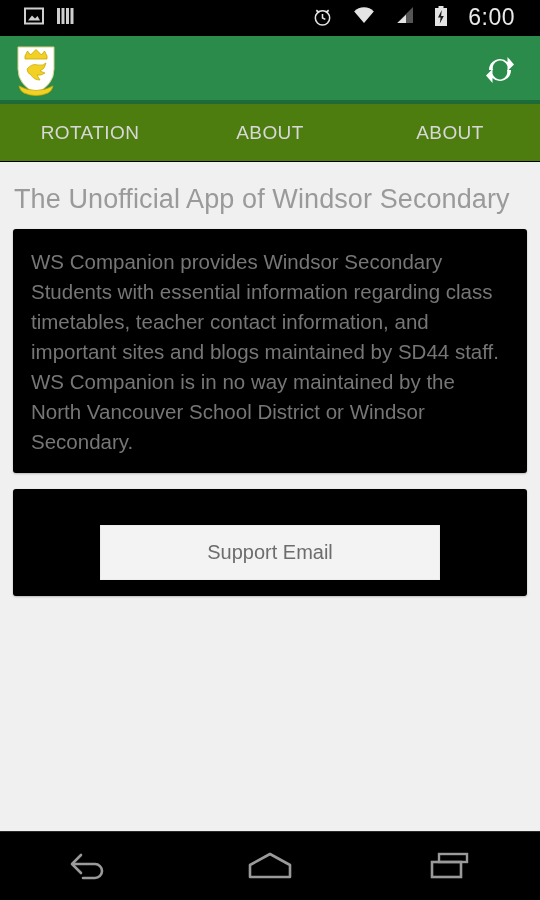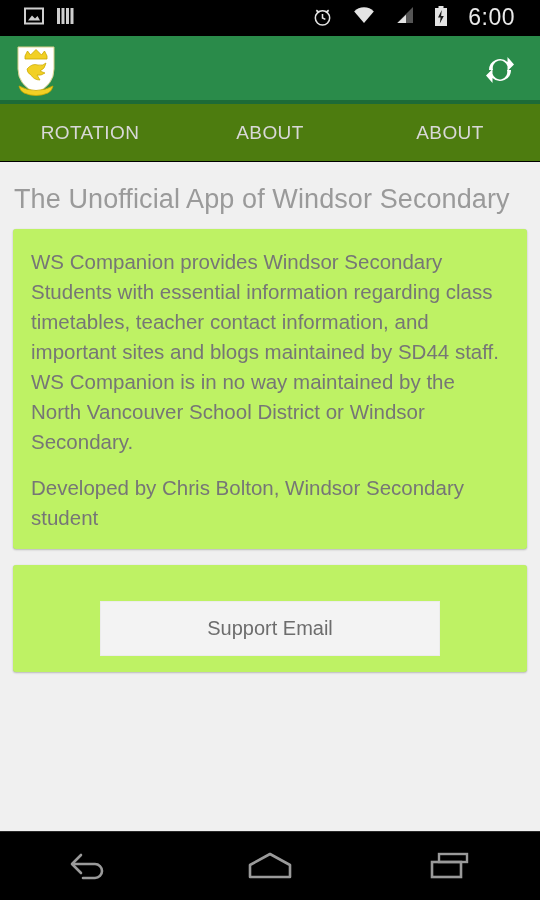--- a/index.html
+++ b/index.html
@@ -54,21 +54,21 @@
   .content{
     flex:1 1 auto; background:#f0f0f0;
     overflow:hidden; position:relative;
   }
   .page-title{
     font-size:27px; color:#9a9a9a; font-weight:400;
     padding:22px 14px 14px 14px; letter-spacing:.1px;
     white-space:nowrap;
   }
   .card{
-    background:#bef264; margin:0 13px 16px 13px;
+    background:#000000; margin:0 13px 16px 13px;
     border-radius:3px;
     box-shadow:0 1px 2px rgba(0,0,0,.22), 0 0 1px rgba(0,0,0,.12);
     padding:18px 18px 16px 18px;
   }
   .body-text{
     font-size:20.5px; line-height:30px; color:#767676;
   }
   .body-text + .body-text{ margin-top:16px; }
 
   .btn-list{ margin-top:18px; display:flex; flex-direction:column; gap:8px; align-items:center; }
@@ -169,21 +169,20 @@
     <div class="tab">ABOUT</div>
     <div class="tab">ABOUT</div>
   </div>
 
   <div class="content">
 
     <div class="page-title">The Unofficial App of Windsor Secondary</div>
 
     <div class="card">
       <div class="body-text">WS Companion provides Windsor Secondary Students with essential information regarding class timetables, teacher contact information, and important sites and blogs maintained by SD44 staff. WS Companion is in no way maintained by the North Vancouver School District or Windsor Secondary.</div>
-      <div class="body-text">Developed by Chris Bolton, Windsor Secondary student</div>
     </div>
 
     <div class="card">
       <div class="btn-list">
         <div class="flat-btn">Support Email</div>
       </div>
     </div>
 
   </div>
 

